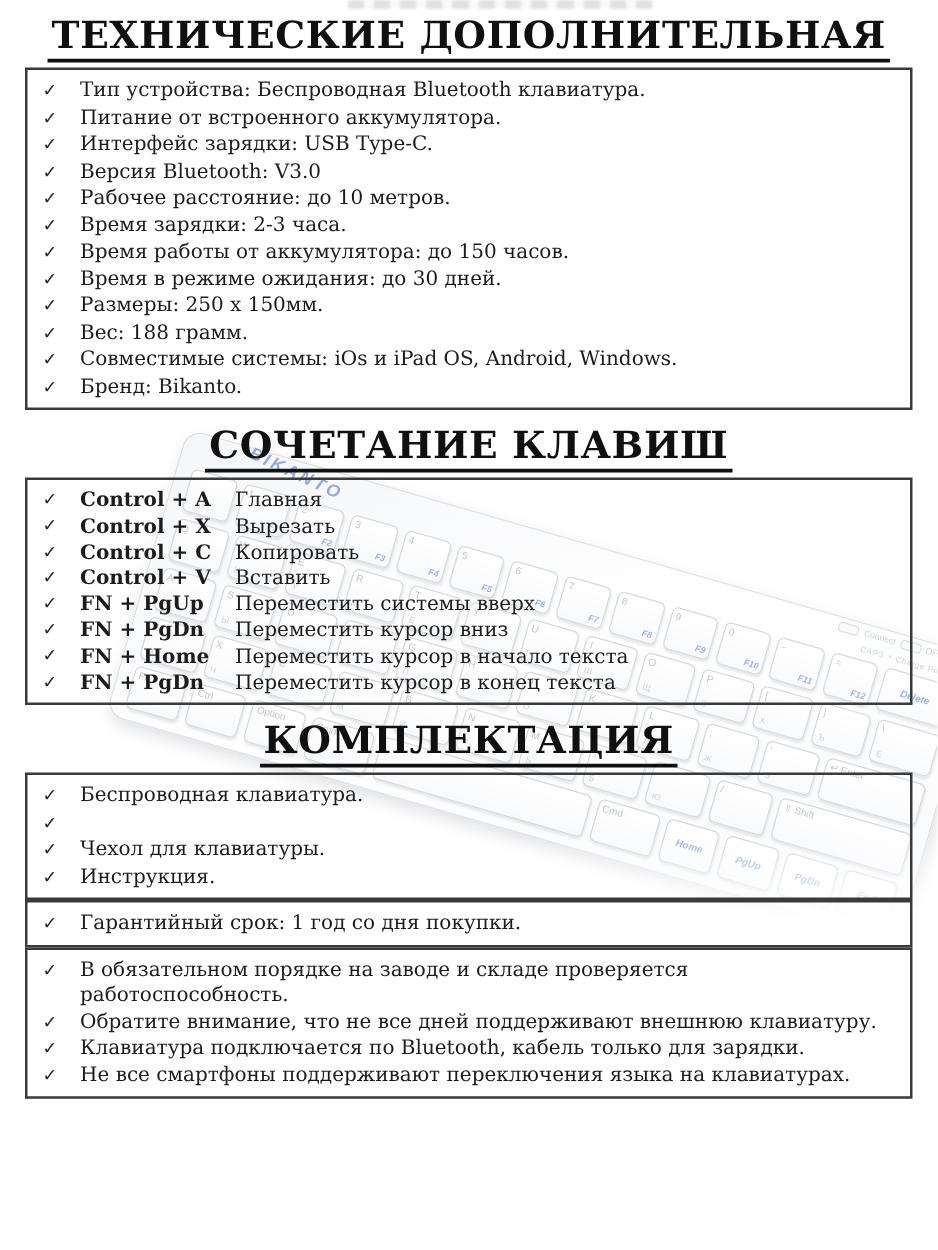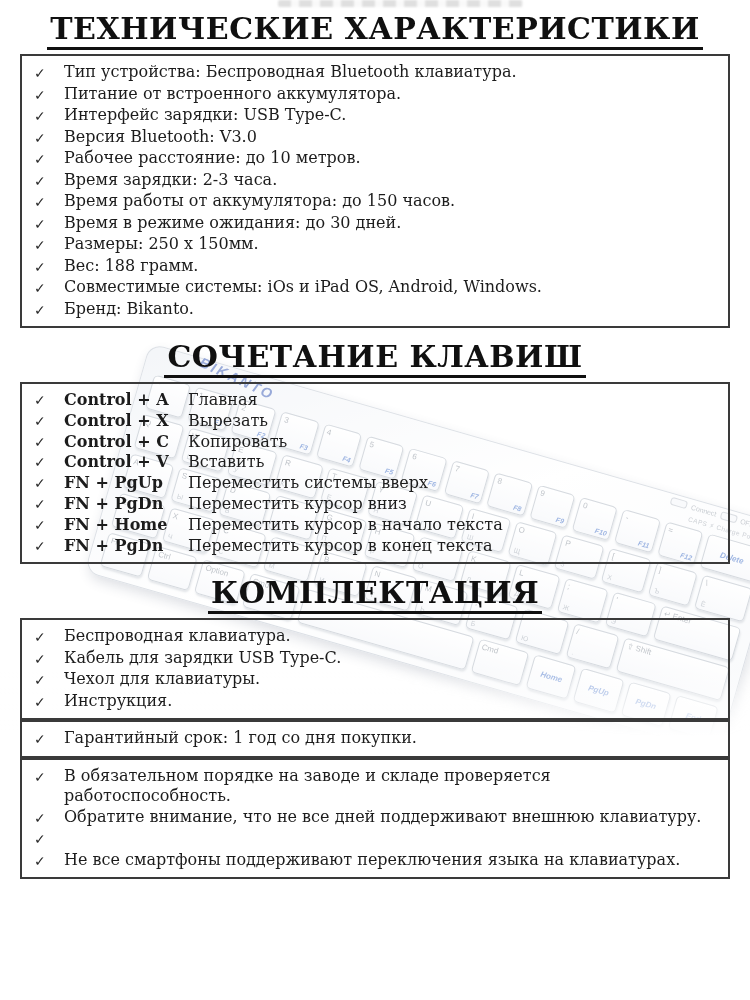--- a/index.html
+++ b/index.html
@@ -343,21 +343,21 @@
               <span class="km">End</span>
             </div>
           </div>
         </div>
     </div>
     <div class="kb-fade"></div>
   </div>
 
   <div class="content">
 
-    <h1><span class="tspan">ТЕХНИЧЕСКИЕ ХАРАКТЕРИСТИКИ</span></h1>
+    <h1><span class="tspan">ТЕХНИЧЕСКИЕ ДОПОЛНИТЕЛЬНАЯ</span></h1>
     <div class="box">
       <div>
           <div class="li">
             <span class="check">✓</span>
             <span class="txt">Тип устройства: Беспроводная Bluetooth клавиатура.</span>
           </div>
           <div class="li">
             <span class="check">✓</span>
             <span class="txt">Питание от встроенного аккумулятора.</span>
           </div>
@@ -452,21 +452,20 @@
 
     <h1><span class="tspan">КОМПЛЕКТАЦИЯ</span></h1>
     <div class="box">
       <div>
           <div class="li">
             <span class="check">✓</span>
             <span class="txt">Беспроводная клавиатура.</span>
           </div>
           <div class="li">
             <span class="check">✓</span>
-            <span class="txt">Кабель для зарядки USB Type-C.</span>
           </div>
           <div class="li">
             <span class="check">✓</span>
             <span class="txt">Чехол для клавиатуры.</span>
           </div>
           <div class="li">
             <span class="check">✓</span>
             <span class="txt">Инструкция.</span>
           </div>
         </div>
@@ -487,20 +486,21 @@
             <span class="check">✓</span>
             <span class="txt">В обязательном порядке на заводе и складе проверяется
 работоспособность.</span>
           </div>
           <div class="li">
             <span class="check">✓</span>
             <span class="txt">Обратите внимание, что не все дней поддерживают внешнюю клавиатуру.</span>
           </div>
           <div class="li">
             <span class="check">✓</span>
+            <span class="txt">Клавиатура подключается по Bluetooth, кабель только для зарядки.</span>
           </div>
           <div class="li">
             <span class="check">✓</span>
             <span class="txt">Не все смартфоны поддерживают переключения языка на клавиатурах.</span>
           </div>
         </div>
     </div>
 
   </div>
 </div>

